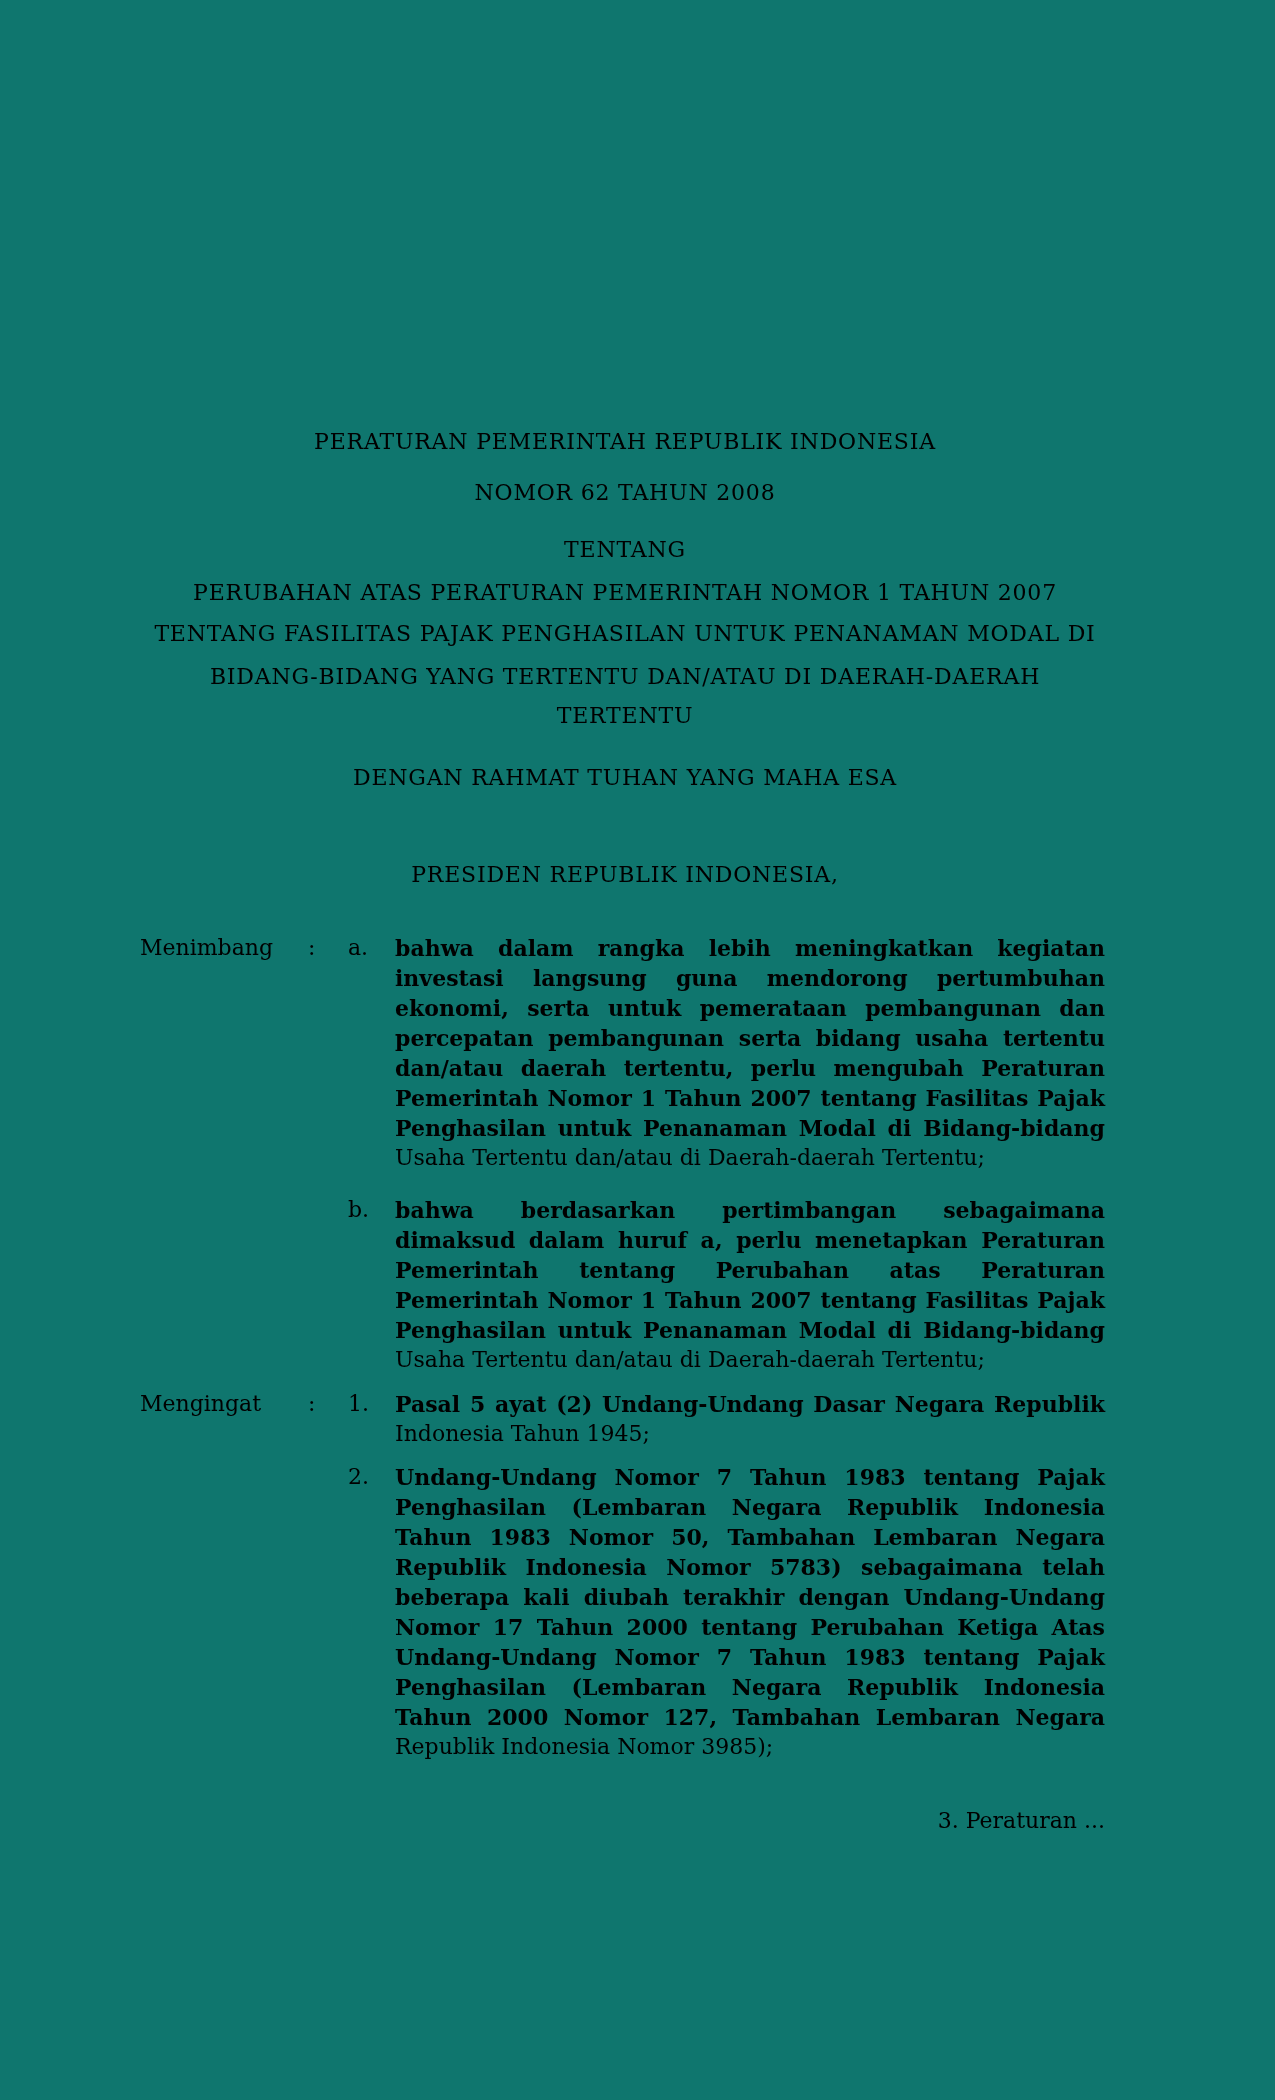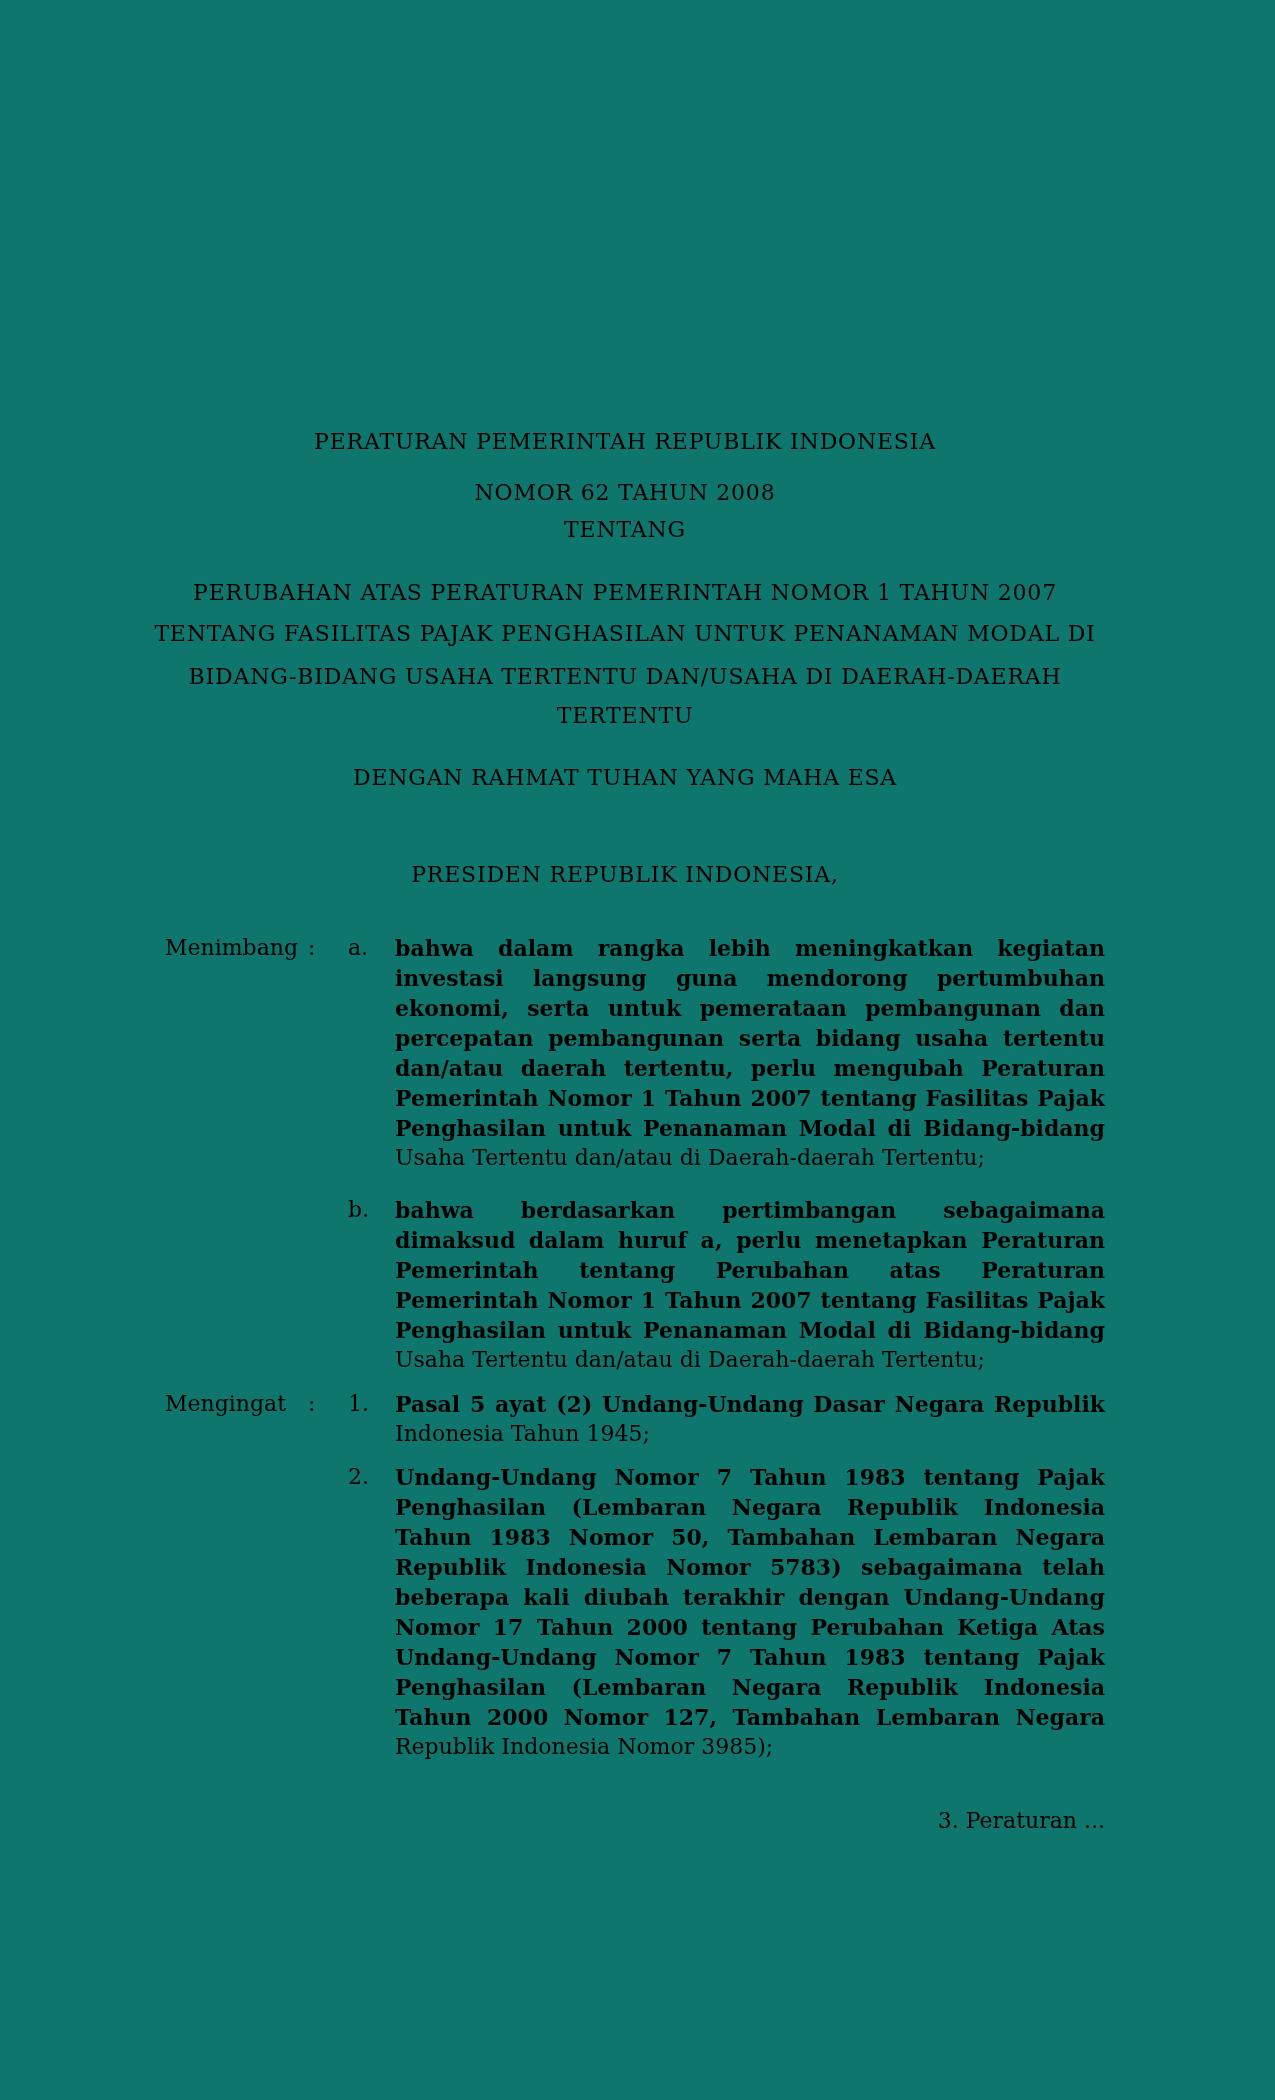--- a/index.html
+++ b/index.html
@@ -22,21 +22,21 @@
   .ctr {
     left: 125px;
     width: 1000px;
     text-align: center;
     height: 28px;
     line-height: 28px;
     letter-spacing: 0.8px;
     white-space: nowrap;
   }
   
-  .lbl { left: 140px; width: 170px; height: 30px; line-height: 30px; margin-left: 25px; }
+  .lbl { left: 140px; width: 170px; height: 30px; line-height: 30px; }
   
   .col { left: 308px; width: 20px; height: 30px; line-height: 30px; }
   
   .mrk { left: 348px; width: 42px; height: 30px; line-height: 30px; }
   
   .txt { left: 395px; width: 710px; }
   .line { height: 30px; line-height: 30px; }
   
   .jl { text-align: justify; text-align-last: justify; text-justify: inter-word; font-weight: bold; }
   
@@ -44,24 +44,24 @@
   
   .cw { text-align: left; text-align-last: right; }
 </style>
 </head>
 <body>
 
 <div class="page">
 
   <div class="abs ctr" style="top:428px">PERATURAN PEMERINTAH REPUBLIK INDONESIA</div>
   <div class="abs ctr" style="top:479px">NOMOR 62 TAHUN 2008</div>
-  <div class="abs ctr" style="top:516px">TENTANG</div>
+  <div class="abs ctr" style="top:536px">TENTANG</div>
   <div class="abs ctr" style="top:579px">PERUBAHAN ATAS PERATURAN PEMERINTAH NOMOR 1 TAHUN 2007</div>
   <div class="abs ctr" style="top:620px">TENTANG FASILITAS PAJAK PENGHASILAN UNTUK PENANAMAN MODAL DI</div>
-  <div class="abs ctr" style="top:663px">BIDANG-BIDANG USAHA TERTENTU DAN/USAHA DI DAERAH-DAERAH</div>
+  <div class="abs ctr" style="top:663px">BIDANG-BIDANG YANG TERTENTU DAN/ATAU DI DAERAH-DAERAH</div>
   <div class="abs ctr" style="top:702px">TERTENTU</div>
 
   <div class="abs ctr" style="top:764px">DENGAN RAHMAT TUHAN YANG MAHA ESA</div>
   <div class="abs ctr" style="top:861px">PRESIDEN REPUBLIK INDONESIA,</div>
 
   <div class="abs lbl" style="top:933px">Menimbang</div>
   <div class="abs col" style="top:933px">:</div>
 
   <div class="abs mrk" style="top:933px">a.</div>
   <div class="abs txt" style="top:933px">

